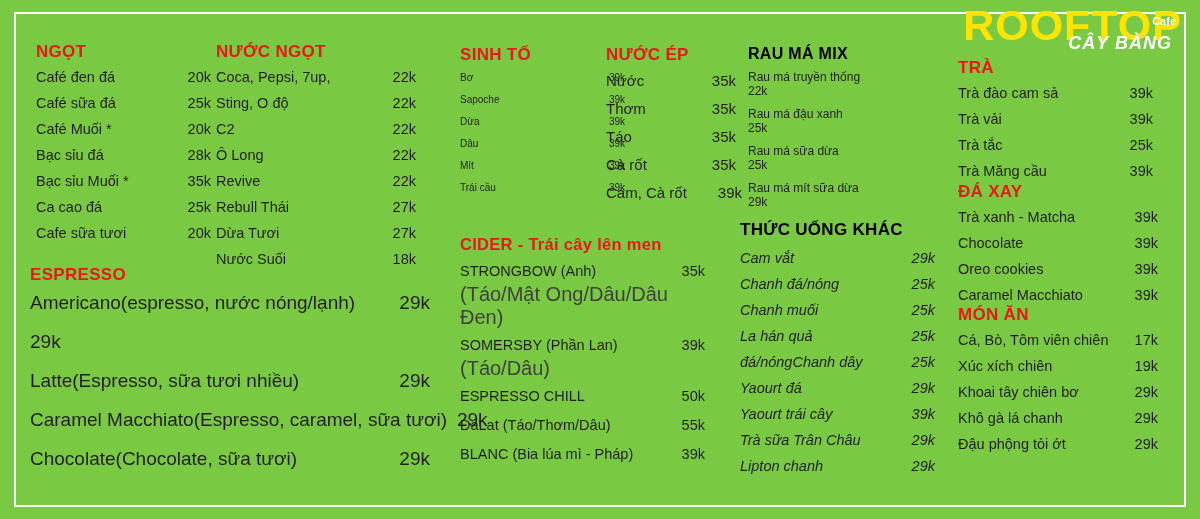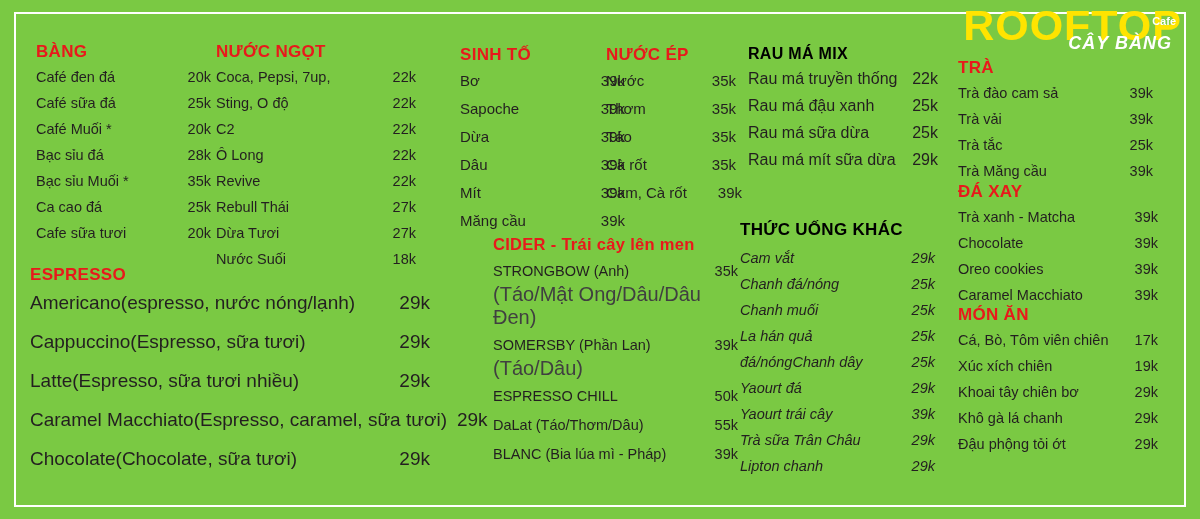--- a/index.html
+++ b/index.html
@@ -92,62 +92,62 @@
     text-align: right;
     flex: none;
   }
   .row.fullwide .nm { padding-right: 10px; }
 
   
   #col-cafe      { left: 36px;  top: 42px;  width: 175px; }
   #col-espresso  { left: 30px;  top: 265px; width: 400px; }
   #col-nuocngot  { left: 216px; top: 42px;  width: 200px; }
   #col-sinhto    { left: 460px; top: 45px;  width: 165px; }
-  #col-cider     { left: 460px; top: 235px; width: 245px; margin-left: 33px; }
+  #col-cider     { left: 460px; top: 235px; width: 245px; }
   #col-nuocep    { left: 606px; top: 45px;  width: 130px; }
   #col-raumamix  { left: 748px; top: 45px;  width: 190px; }
   #col-khac      { left: 740px; top: 220px; width: 195px; }
   #col-tra       { left: 958px; top: 58px;  width: 195px; }
   #col-daxay     { left: 958px; top: 180x;  width: 200px; top: 182px; }
   #col-monan     { left: 958px; top: 305px; width: 200px; }
 
   #col-espresso .row { font-size: 19px; margin-bottom: 17px; }
   #col-cider .row { font-size: 14.5px; margin-bottom: 4px; }
   .sub {
     font-size: 20px;
     color: #404040;
     margin-bottom: 8px;
   }
   #col-cider .sec-title { font-size: 16.5px; margin-bottom: 9px; }
   #col-khac .sec-title { font-size: 17px; margin-bottom: 10px; }
   #col-khac .row { margin-bottom: 10px; font-style: italic; }
   #col-tra .row, #col-daxay .row, #col-monan .row { margin-bottom: 10px; }
-  #col-raumamix .row { margin-bottom: 9px; font-size: 16px; }
+  #col-raumamix .row { margin-bottom: 9px; font-size: 12px; flex-direction: column; }
   #col-raumamix .sec-title { font-size: 16px; }
   #col-nuocep .row { margin-bottom: 11px; font-size: 15px; }
-  #col-sinhto .row { margin-bottom: 11px; font-size: 15px; }
+  #col-sinhto .row { margin-bottom: 11px; font-size: 10px; }
   #col-nuocngot .row { margin-bottom: 10px; }
   #col-cafe .row { margin-bottom: 10px; }
   #col-tra .sec-title, #col-daxay .sec-title, #col-monan .sec-title { font-size: 17px; }
 </style>
 </head>
 <body>
 
 <div id="menu-board">
 
   <div class="inner-border"></div>
 
   <div id="brand">
     <div class="rooftop">ROOFTOP</div>
     <div class="cafe-word">Cafe</div>
     <div class="caybang">CÂY BÀNG</div>
   </div>
 
   <div class="col" id="col-cafe">
-    <div class="sec-title">BÀNG</div>
+    <div class="sec-title">NGỌT</div>
     <div class="row">
         <span class="nm">Café đen đá</span>
         <span class="pr">20k</span>
       </div>
     <div class="row">
         <span class="nm">Café sữa đá</span>
         <span class="pr">25k</span>
       </div>
     <div class="row">
         <span class="nm">Café Muối *</span>
@@ -171,21 +171,20 @@
       </div>
   </div>
 
   <div class="col" id="col-espresso">
     <div class="sec-title">ESPRESSO</div>
     <div class="row fullwide">
         <span class="nm">Americano(espresso, nước nóng/lạnh)</span>
         <span class="pr">29k</span>
       </div>
     <div class="row fullwide">
-        <span class="nm">Cappuccino(Espresso, sữa tươi)</span>
         <span class="pr">29k</span>
       </div>
     <div class="row fullwide">
         <span class="nm">Latte(Espresso, sữa tươi nhiều)</span>
         <span class="pr">29k</span>
       </div>
     <div class="row fullwide">
         <span class="nm">Caramel Macchiato(Espresso, caramel, sữa tươi)</span>
         <span class="pr">29k</span>
       </div>
@@ -247,21 +246,21 @@
       </div>
     <div class="row">
         <span class="nm">Dâu</span>
         <span class="pr">39k</span>
       </div>
     <div class="row">
         <span class="nm">Mít</span>
         <span class="pr">39k</span>
       </div>
     <div class="row">
-        <span class="nm">Măng cầu</span>
+        <span class="nm">Trái cầu</span>
         <span class="pr">39k</span>
       </div>
   </div>
 
   <div class="col" id="col-cider">
     <div class="sec-title">CIDER - Trái cây lên men</div>
     <div class="row">
         <span class="nm">STRONGBOW (Anh)</span>
         <span class="pr">35k</span>
       </div>

